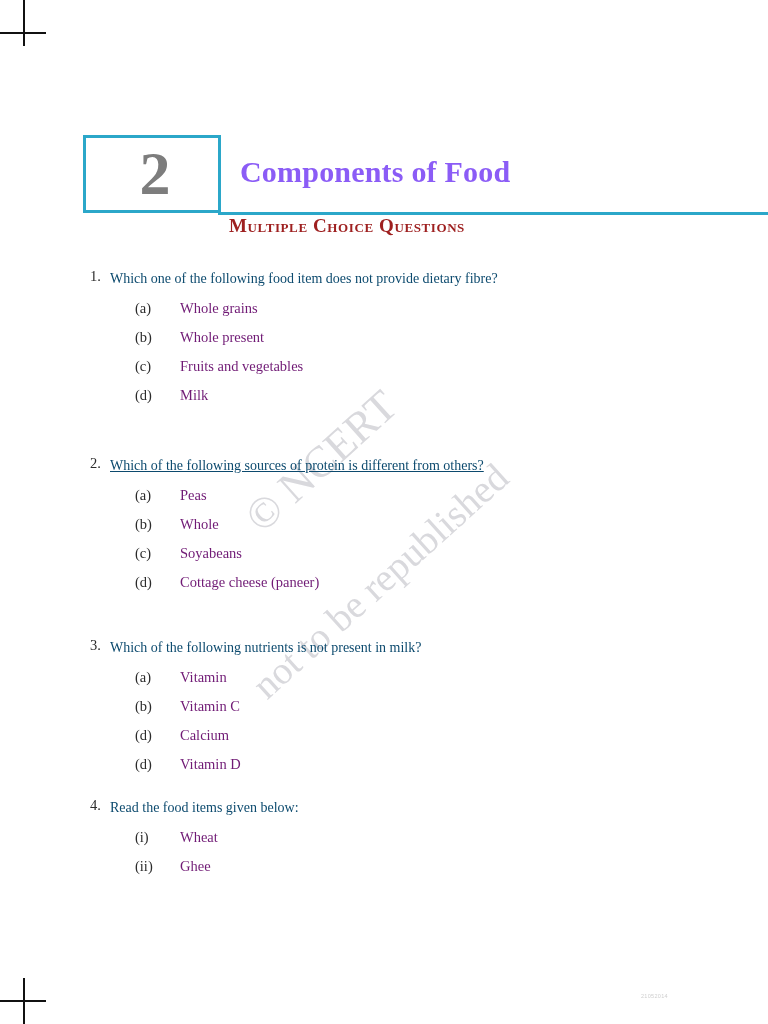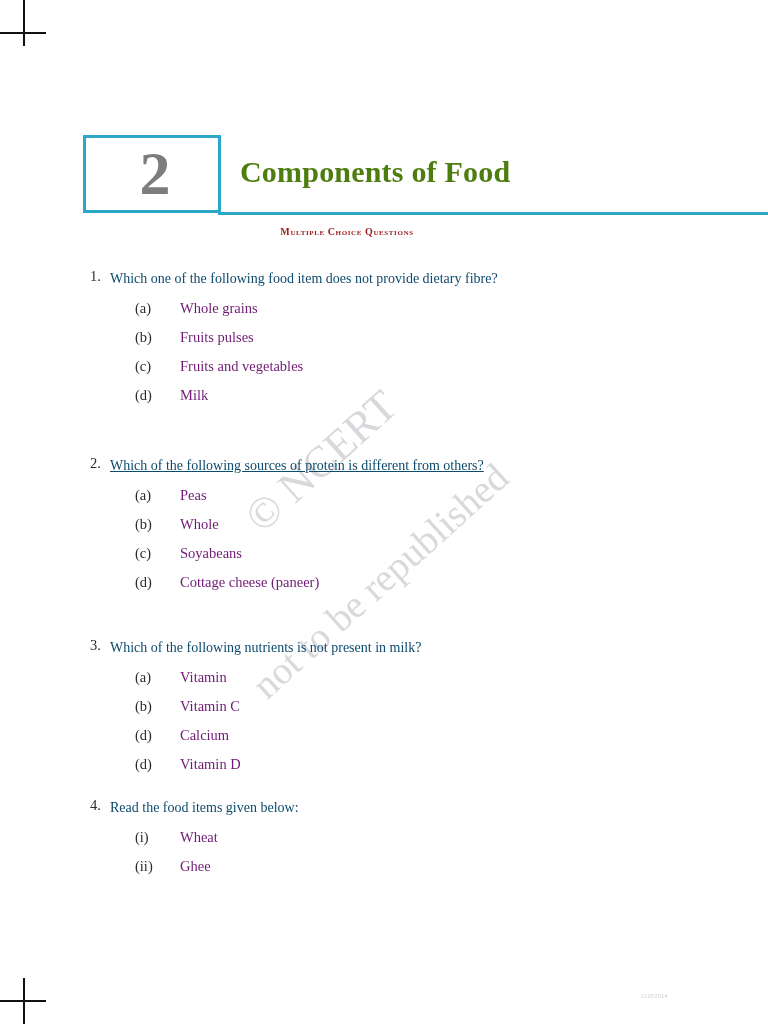--- a/index.html
+++ b/index.html
@@ -66,43 +66,43 @@
     color: #7d7d7d;
     letter-spacing: 0;
   }
   .chapter-title {
     position: absolute;
     left: 157px;
     top: 20px;
     font-family: "Liberation Serif", serif;
     font-weight: bold;
     font-size: 30px;
-    color: #4d7c0f;
+    color: #8b5cf6;
     letter-spacing: 0.2px;
     white-space: nowrap;
   }
   .title-rule {
     position: absolute;
     left: 135px;
     top: 77px;
     width: 562px;
     height: 3px;
     background: #2ba7c9;
   }
 
   
   .mcq-heading {
     position: absolute;
     left: 0;
-    top: 226px;
+    top: 215px;
     width: 694px;
     text-align: center;
     font-family: "Liberation Serif", serif;
     font-weight: bold;
-    font-size: 10px;
+    font-size: 19px;
     font-variant: small-caps;
     letter-spacing: 0.6px;
     color: #9e2020;
   }
 
   
   .qlist {
     position: absolute;
     left: 0;
     top: 0;
@@ -227,21 +227,21 @@
           <div class="q-num">1.</div>
           <div class="q-text">Which one of the following food item does not provide dietary fibre?</div>
         </div>
         <div class="options">
           <div class="option">
             <span class="opt-label">(a)</span>
             <span class="opt-text">Whole grains</span>
           </div>
           <div class="option">
             <span class="opt-label">(b)</span>
-            <span class="opt-text">Fruits pulses</span>
+            <span class="opt-text">Whole present</span>
           </div>
           <div class="option">
             <span class="opt-label">(c)</span>
             <span class="opt-text">Fruits and vegetables</span>
           </div>
           <div class="option">
             <span class="opt-label">(d)</span>
             <span class="opt-text">Milk</span>
           </div>
         </div>

